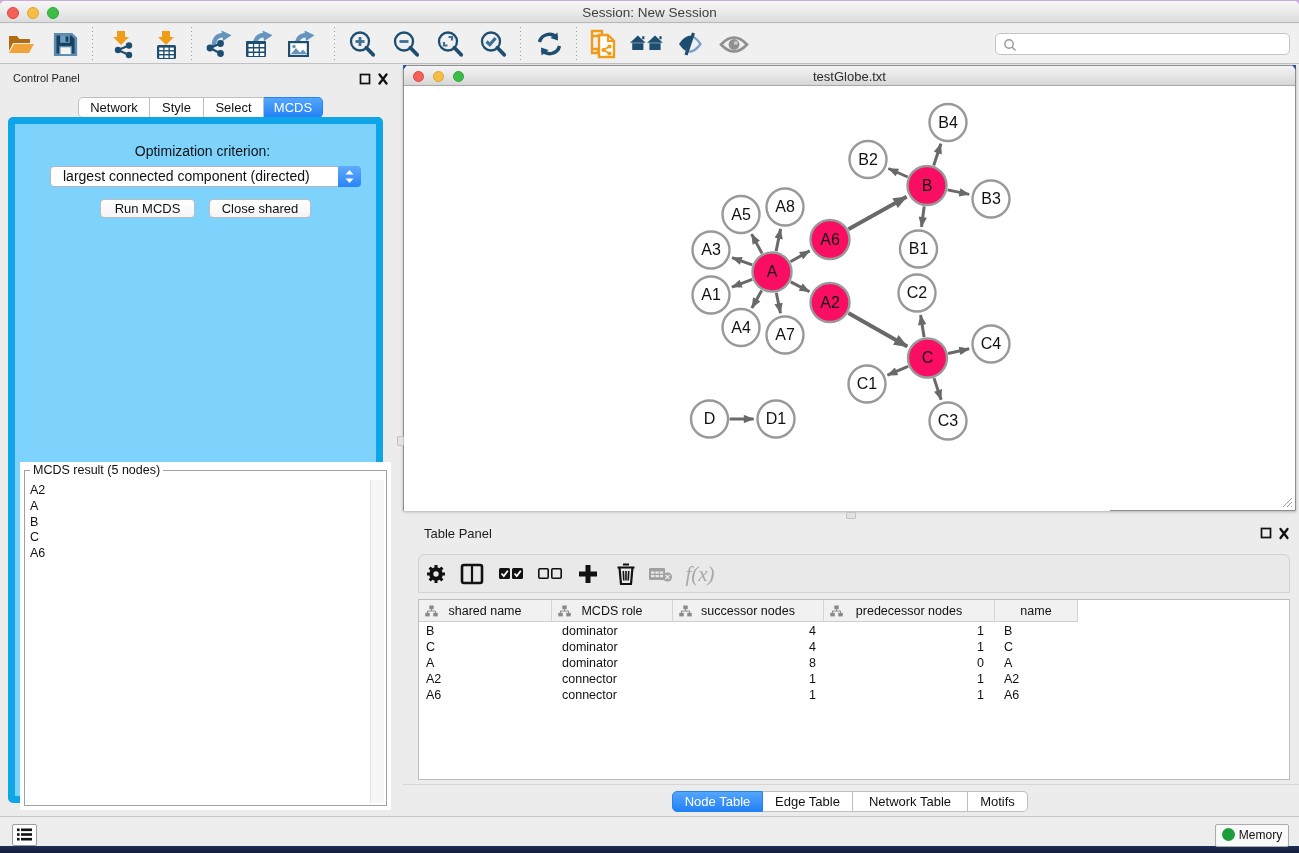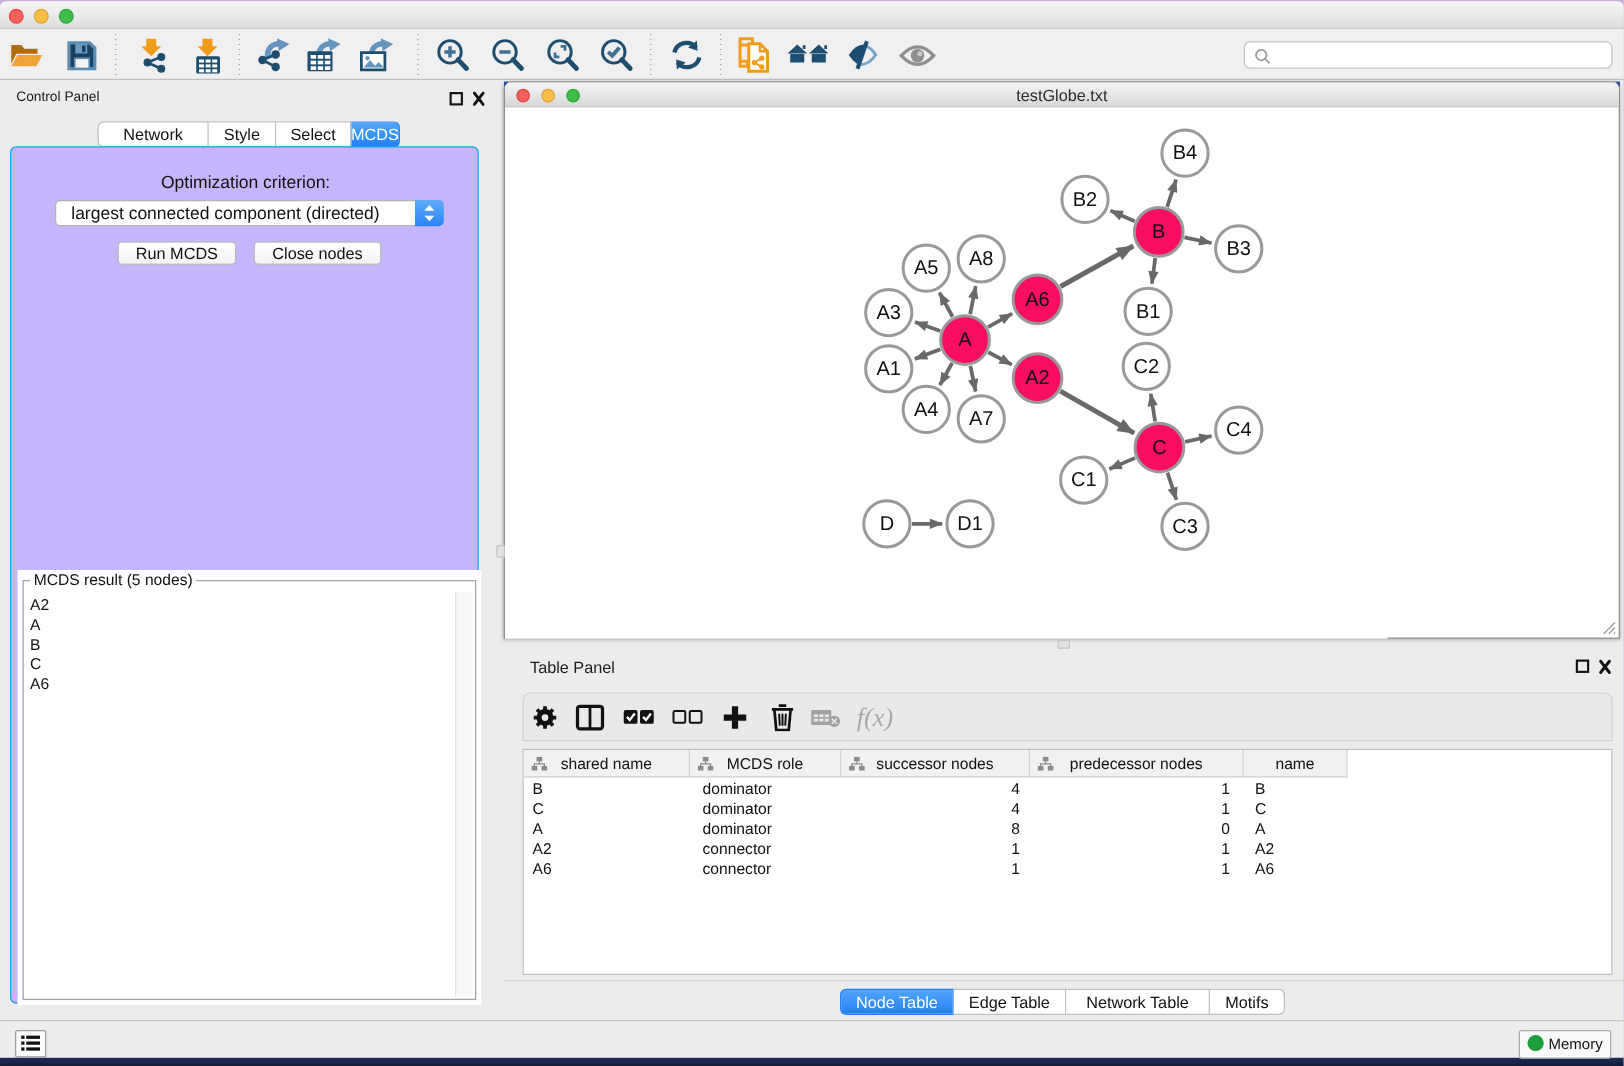--- a/index.html
+++ b/index.html
@@ -32,21 +32,21 @@
 #ctrlpanel { position:absolute; left:0; top:63px; width:395px; height:747px; }
 #cp-title { position:absolute; left:13px; top:8px; font-size:11px; color:#1c1c1c; }
 .paneicons { position:absolute; }
 #cp-tabs { position:absolute; left:78px; top:33px; height:21px; display:flex; }
 .tab { height:21px; font-size:13px; color:#111; background:#fff;
   border:1px solid #bfbfbf; border-left:none; display:flex; align-items:center; justify-content:center; }
 .tab.first { border-left:1px solid #bfbfbf; border-radius:5px 0 0 5px; }
 .tab.last { border-radius:0 5px 5px 0; }
 .tab.sel { background:linear-gradient(180deg,#53a6fb 0%,#2381f6 100%); color:#fff; border-color:#2381f6; }
 #cp-box { position:absolute; left:8px; top:53px; width:375px; height:686px;
-  background:#c4b5fd; border:1px solid #0ea5e9; border-radius:5px; }
+  background:#7dd3fc; border:7px solid #0ea5e9; border-radius:5px; }
 #opt-label { position:absolute; left:0; width:375px; top:19px; text-align:center; font-size:14px; color:#111; }
 #dropdown { position:absolute; left:35px; top:42px; width:311px; height:21px;
   background:#fff; border:1px solid #b4b4b4; border-radius:4px; font-size:14px; color:#111;
   line-height:19px; padding-left:12px; }
 #dd-step { position:absolute; right:-1px; top:-1px; width:23px; height:21px;
   background:linear-gradient(180deg,#5fabfc 0%,#2a83f7 100%); border-radius:0 4px 4px 0; }
 .btn { position:absolute; height:19px; background:linear-gradient(180deg,#ffffff 0%,#f4f4f4 100%);
   border:1px solid #bcbcbc; border-radius:4px; font-size:13px; color:#111;
   text-align:center; line-height:17px; }
 #fs-white { position:absolute; left:5px; top:338px; width:371px; height:348px; background:#fff; }
@@ -97,20 +97,21 @@
 svg text { font-family:"Liberation Sans", sans-serif; }
 </style>
 </head>
 <body>
 <div id="deskbottom"></div>
 <div id="win">
   <div id="titlebar">
     <div class="tl red" style="left:7px;"></div>
     <div class="tl yel" style="left:27px;"></div>
     <div class="tl grn" style="left:47px;"></div>
+    <div class="title">Session: New Session</div>
   </div>
   <div id="toolbar">
     <div class="tsep" style="left:92px;"></div>
       <div class="tsep" style="left:191px;"></div>
       <div class="tsep" style="left:334px;"></div>
       <div class="tsep" style="left:520px;"></div>
       <div class="tsep" style="left:576px;"></div>
 <div class="ticon" style="left:4px; width:34px;">
         <svg width="28" height="24" viewBox="0 0 28 24">
 <path d="M2,4 L10,4 L12.5,7 L23,7 L23,11 L6,11 L2,19 Z" fill="#b36b12"></path>
@@ -283,35 +284,35 @@
         </svg>
       </div>
   </div>
   <div id="ctrlpanel">
     <div id="cp-title">Control Panel</div>
     <svg class="paneicons" style="left:359px; top:9px;" width="30" height="13" viewBox="0 0 30 13">
 <rect x="1.5" y="1.5" width="9" height="9" fill="none" stroke="#111" stroke-width="1.7"></rect>
 <path d="M20,2 L27,11 M27,2 L20,11" stroke="#111" stroke-width="2.3" stroke-linecap="round" transform="translate(0.5,-0.5)"></path>
       </svg>
     <div id="cp-tabs">
-      <div class="tab first" style="width:89px;">Network</div>
+      <div class="tab first" style="width:72px;">Network</div>
       <div class="tab" style="width:54px;">Style</div>
       <div class="tab" style="width:60px;">Select</div>
-      <div class="tab sel last" style="width:39px;">MCDS</div>
+      <div class="tab sel last" style="width:59px;">MCDS</div>
     </div>
     <div id="cp-box">
       <div id="opt-label">Optimization criterion:</div>
       <div id="dropdown">largest connected component (directed)
         <div id="dd-step"><svg width="23" height="21" viewBox="0 0 23 21">
 <path d="M7.5,8.5 L11.5,4 L15.5,8.5 Z" fill="#fff"></path>
 <path d="M7.5,12.5 L11.5,17 L15.5,12.5 Z" fill="#fff"></path>
             </svg></div>
       </div>
       <div class="btn" style="left:85px; top:75px; width:95px;">Run MCDS</div>
-      <div class="btn" style="left:194px; top:75px; width:102px;">Close nodes</div>
+      <div class="btn" style="left:194px; top:75px; width:102px;">Close shared</div>
       <div id="fs-white"></div>
       <div id="fieldset">
         <div id="fs-legend">MCDS result (5 nodes)</div>
         <div id="fs-list">A2<br>A<br>B<br>C<br>A6
           <div id="fs-scroll"></div>
         </div>
       </div>
     </div>
   </div>
   <div id="netwin">

